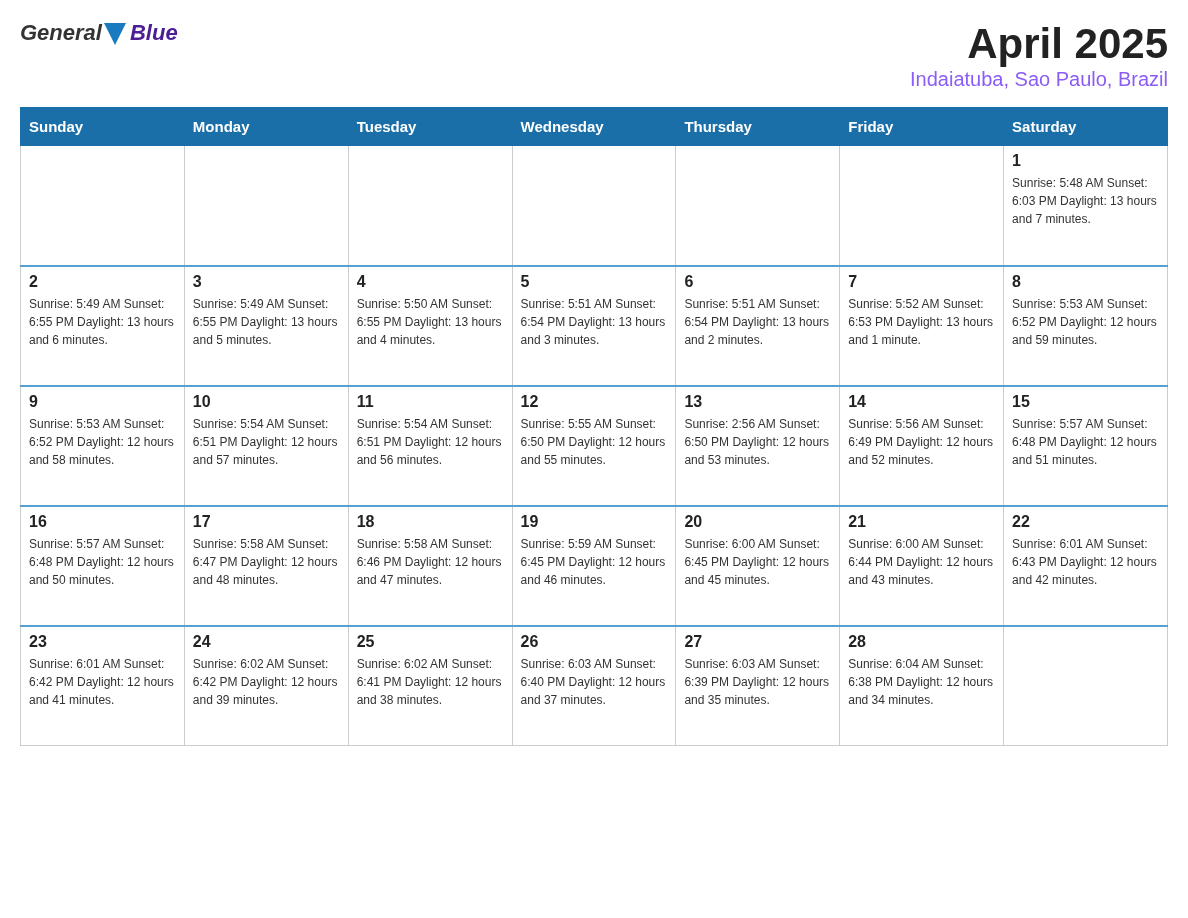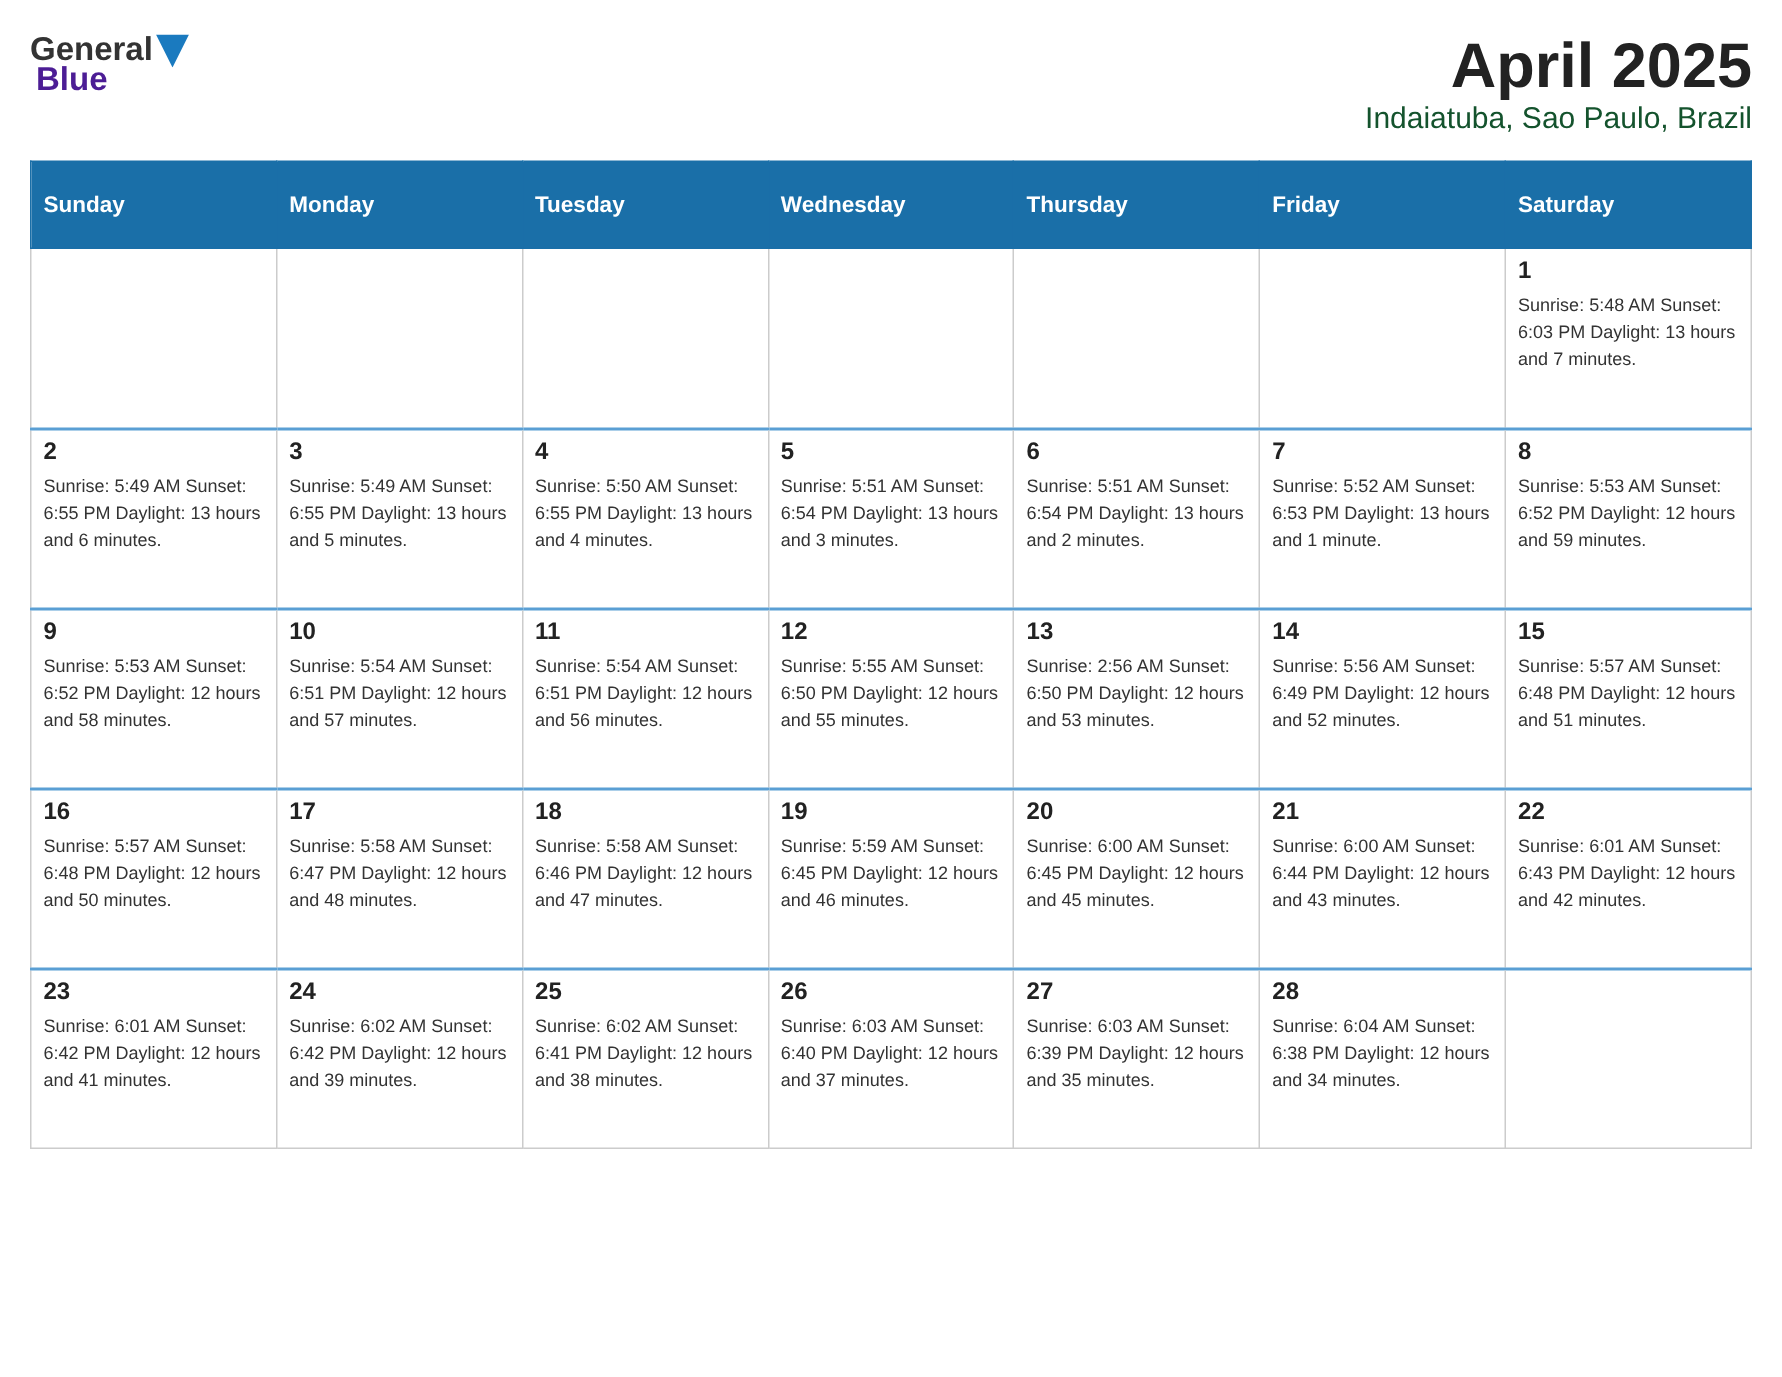--- a/index.html
+++ b/index.html
@@ -34,31 +34,31 @@
     .title-area {
       text-align: right;
     }
     .month-title {
       font-size: 42px;
       font-weight: bold;
       color: #222;
     }
     .location-title {
       font-size: 20px;
-      color: #14532d;
+      color: #8b5cf6;
     }
     .calendar {
       width: 100%;
       border-collapse: collapse;
       border: 1px solid #ccc;
     }
     .calendar thead tr th {
       background-color: #1a6fa8;
       color: #fff;
-      padding: 20px 8px;
+      padding: 10px 8px;
       font-size: 15px;
       font-weight: bold;
       text-align: left;
       border: 1px solid #1a6fa8;
     }
     .calendar tbody tr td {
       vertical-align: top;
       border: 1px solid #ccc;
       padding: 6px 8px;
       width: 14.28%;
@@ -82,21 +82,21 @@
     
     .calendar tbody tr:not(:last-child) td {
       border-bottom: 2px solid #5a9fd4;
     }
   </style>
 </head>
 <body>
 
 <div class="header">
   <div class="logo">
-    <div style="display:flex; flex-direction:column; align-items:flex-start;">
+    <div style="display:flex; flex-direction:row; align-items:flex-end;font-style:italic;">
       <div style="display:flex; align-items:center;">
         <span class="logo-text-general">General</span>
         <svg width="22" height="22" viewBox="0 0 22 22" style="margin-left:2px; margin-top:2px;">
           <polygon points="0,0 22,0 11,22" fill="#1a7abf"></polygon>
         </svg>
       </div>
       <span class="logo-text-blue" style="margin-top:-6px; margin-left:4px;">Blue</span>
     </div>
   </div>
   <div class="title-area">

